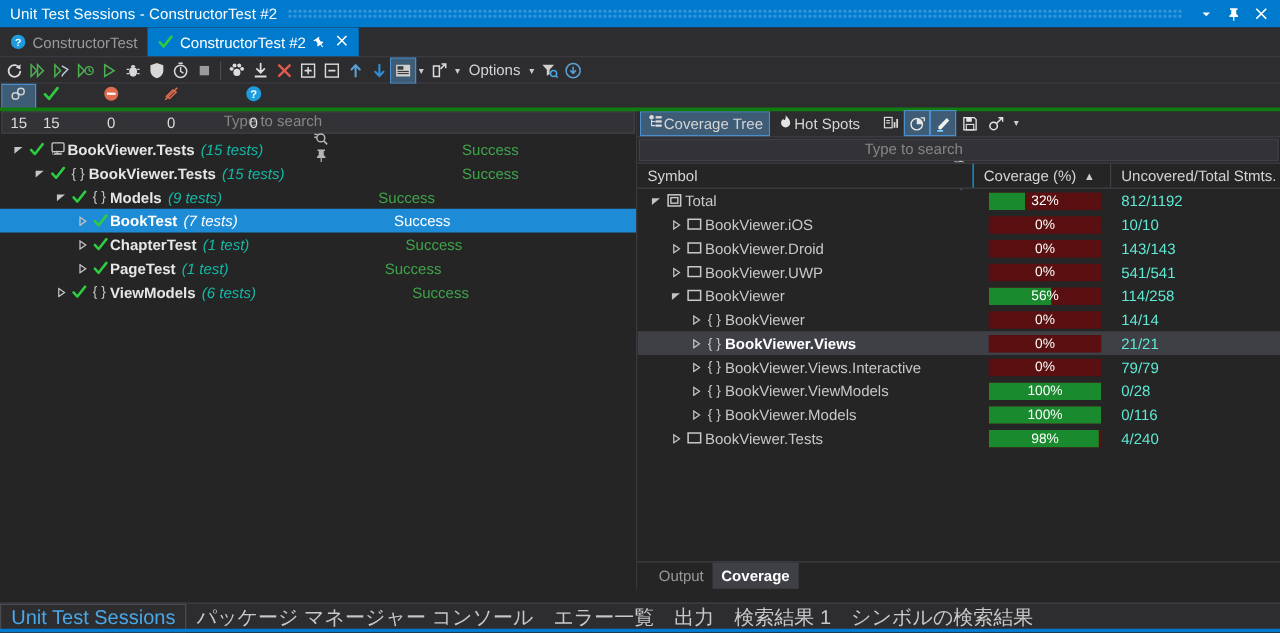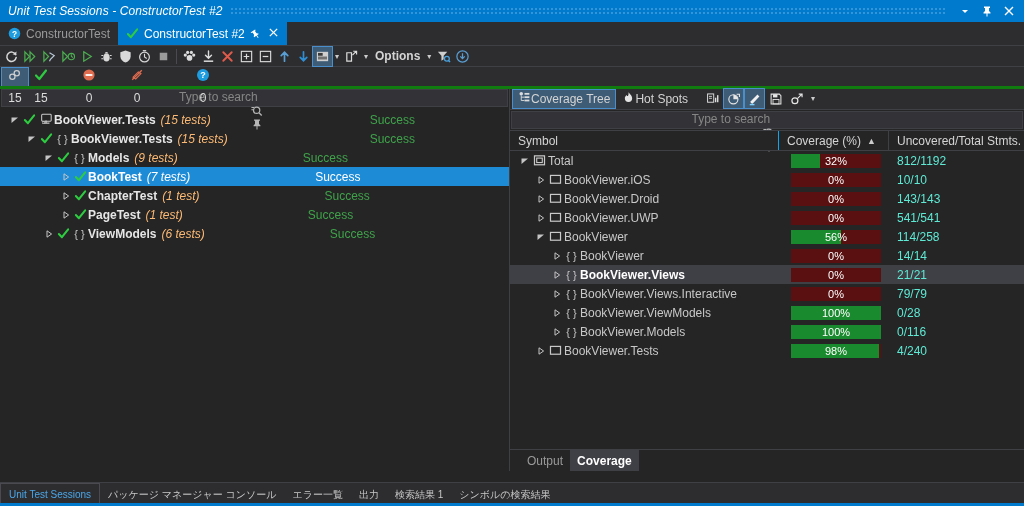--- a/index.html
+++ b/index.html
@@ -11,21 +11,20 @@
     color: #d4d4d4;
     overflow: hidden;
   }
   #app { position: relative; width: 1024px; height: 506px; background: #252526; }
 
   
   .titlebar {
     height: 22px; background: #007acc; color: #ffffff;
     display: flex; align-items: center; padding: 0 4px 0 8px;
     font-size: 12px;
-    font-style: italic;
   }
   .titlebar .title { white-space: nowrap; letter-spacing: .1px; }
   .titlebar .grip {
     flex: 1; height: 8px; margin: 0 8px;
     background-image: radial-gradient(#3d9ade 40%, transparent 41%);
     background-size: 4px 4px; background-position: 0 0;
     opacity: .85;
   }
   .tb-btn {
     width: 22px; height: 20px; display: flex; align-items: center; justify-content: center;
@@ -53,21 +52,21 @@
     padding: 0 2px; gap: 0px; border-bottom: 1px solid #3f3f46;
   }
   .tbi {
     width: 19px; height: 19px; display: flex; align-items: center; justify-content: center;
     color: #cccccc; position: relative;
   }
   .tbi.sel { background: #3e5c76; outline: 1px solid #4a8ecb; }
   .tbsep { width: 1px; height: 15px; background: #4a4a50; margin: 0 3px; }
   .tbcaret { width: 10px; height: 19px; display: flex; align-items: center; justify-content: center;
     color: #cccccc; font-size: 8px; }
-  .tbtext { padding: 0 4px; color: #d4d4d4; font-size: 12px; white-space: nowrap; font-weight: bold; }
+  .tbtext { padding: 0 4px; color: #d4d4d4; font-size: 12px; white-space: nowrap; }
 
   
   .counters {
     height: 21px; background: #2d2d30; display: flex; align-items: center; padding: 0 2px;
     position: relative;
   }
   .cnt { display: flex; align-items: center; gap: 6px; padding: 0 6px; height: 19px; flex-direction: column; }
   .cnt.active { background: #3e5c76; outline: 1px solid #4a8ecb; }
   .cnt .cnum { color: #dcdcdc; font-size: 12px; }
   .progressline { position: absolute; left: 0; right: 0; bottom: -1px; height: 3px; background: #107c10; }
@@ -91,21 +90,21 @@
 
   
   .tree { flex: 1; overflow: hidden; padding-top: 2px; }
   .trow { height: 19px; display: flex; align-items: center; white-space: nowrap; font-size: 12px; }
   .trow.selected { background: #1e8bd6; }
   .trow.selected .tname, .trow.selected .tcount, .trow.selected .tstatus { color: #ffffff; }
   .twist { width: 13px; display: flex; align-items: center; justify-content: center; color: #c5c5c5; font-size: 8px; }
   .ticon { width: 16px; display: flex; align-items: center; justify-content: center; }
   .tkind { width: 17px; display: flex; align-items: center; justify-content: center; color: #c5c5c5; font-size: 11px; }
   .tname { color: #e6e6e6; font-weight: bold; margin-right: 5px; }
-  .tcount { color: #fdba74; font-style: italic; }
+  .tcount { color: #14b8a6; font-style: italic; }
   .tstatus { color: #3fa34a; position: absolute; }
   .trow .statuswrap { position: relative; width: 0; }
 
   
   .cov-toolbar { height: 22px; background: #2d2d30; display: flex; align-items: center; padding: 0 3px; gap: 2px;
     border-bottom: 1px solid #3f3f46; }
   .covtab { display: flex; align-items: center; gap: 0; padding: 1px 5px; height: 18px; font-size: 12px; color: #d4d4d4; }
   .covtab.sel { background: #3e5c76; outline: 1px solid #4a8ecb; }
 
   .cov-head { height: 21px; display: flex; align-items: center; background: #252526;
@@ -130,21 +129,21 @@
 
   
   .outtabs { height: 22px; background: #252526; display: flex; align-items: stretch; padding-left: 10px;
     border-top: 1px solid #3f3f46; }
   .otab { display: flex; align-items: center; padding: 0 7px; font-size: 12px; color: #9a9a9a; }
   .otab.active { background: #3f3f46; color: #ffffff; font-weight: bold; }
 
   
   .statusbar { position: absolute; left: 0; bottom: 0; width: 1024px; height: 24px;
     background: #2d2d30; display: flex; align-items: center; border-top: 1px solid #3f3f46; }
-  .sbitem { padding: 0 8px; font-size: 10px; color: #c8c8c8; height: 100%; display: flex; align-items: center; white-space: nowrap; }
+  .sbitem { padding: 0 8px; font-size: 16px; color: #c8c8c8; height: 100%; display: flex; align-items: center; white-space: nowrap; }
   .sbitem.active { color: #4aa7e8; border: 1px solid #4a4a50; background: #2d2d30; }
   .bluebar { position: absolute; left: 0; bottom: 0; width: 1024px; height: 3px; background: #007acc; }
 </style>
 </head>
 <body>
 
 <div id="app">
 
   <div class="titlebar">
     <span class="title">Unit Test Sessions - ConstructorTest #2</span>

